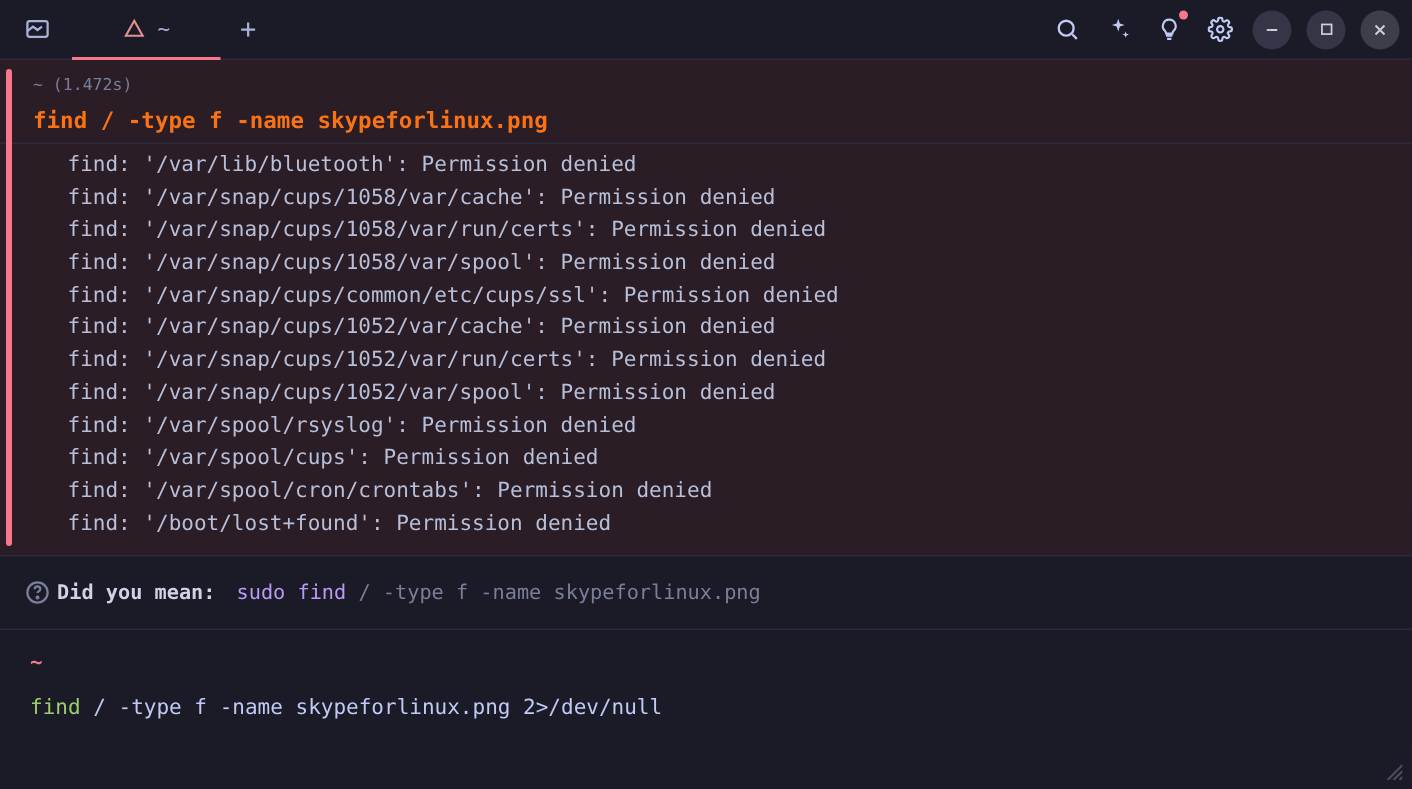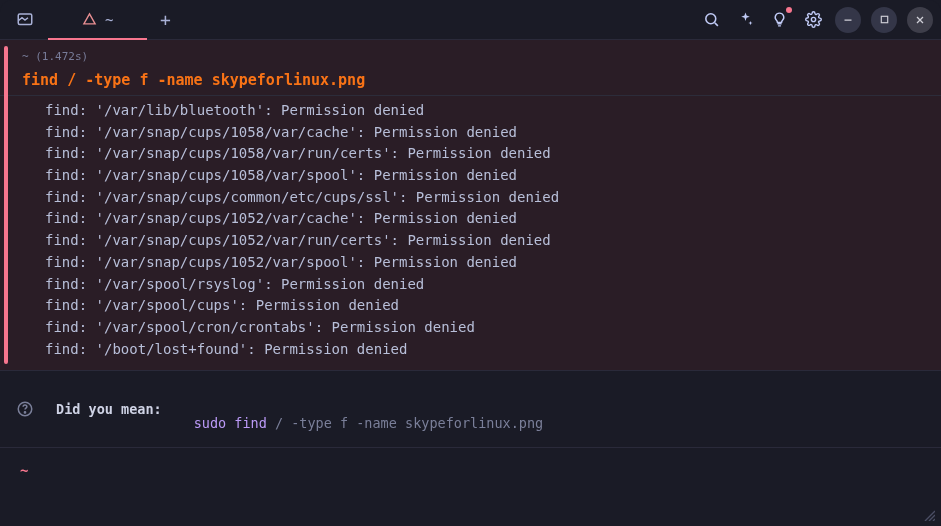--- a/index.html
+++ b/index.html
@@ -108,30 +108,29 @@
   }
   .cmd-divider { border-bottom: 1px solid #2c2c3a; margin: 0 -14px 4px -22px; }
   .outline { color: #b8bfd9; white-space: pre; line-height: 1.55; font-size: 14px; margin-left: 23px; }
 
   
   .suggest-bar {
     background: #1a1b26;
     border-top: 1px solid #2a2a3a;
     border-bottom: 1px solid #2a2a3a;
     padding: 12px 16px;
-    display: flex; align-items: center; gap: 22px;
+    display: flex; align-items: center; gap: 4px;
     color: #a9b1d6;
   }
   .suggest-icon { color: #7a7f99; display:flex; }
   .suggest-label { color: #cfd3e5; font-weight: 600; font-size: 13.5px; }
   .suggest-cmd-box {
     padding: 4px 10px;
     font-family: inherit;
     font-size: 13.5px;
-    margin-top: 28px;
   }
   .sug-cmd { color: #bb9af7; }
   .sug-arg { color: #7a7f99; }
 
   
   .prompt-area {
     padding: 14px 20px 16px 20px;
     background: #1a1b26;
   }
   .cwd { color: #f7768e; font-weight: bold; margin-bottom: 14px; }
@@ -241,20 +240,21 @@
         </svg>
     </span>
     <span class="suggest-label">Did you mean:</span>
     <span class="suggest-cmd-box">
       <span class="sug-cmd">sudo find</span><span class="sug-arg"> / -type f -name skypeforlinux.png</span>
     </span>
   </div>
 
   <div class="prompt-area">
     <div class="cwd">~</div>
+    <div class="input-line"><span class="input-cmd">find</span><span> / -type f -name skypeforlinux.png 2&gt;/dev/null</span></div>
   </div>
 
 </div>
 
 <div class="corner-resize">
   <svg width="12" height="12" viewBox="0 0 12 12" stroke="currentColor" stroke-width="1.4">
       <path d="M2 12L12 2M6 12l6-6M10 12l2-2"></path>
     </svg>
 </div>
 

